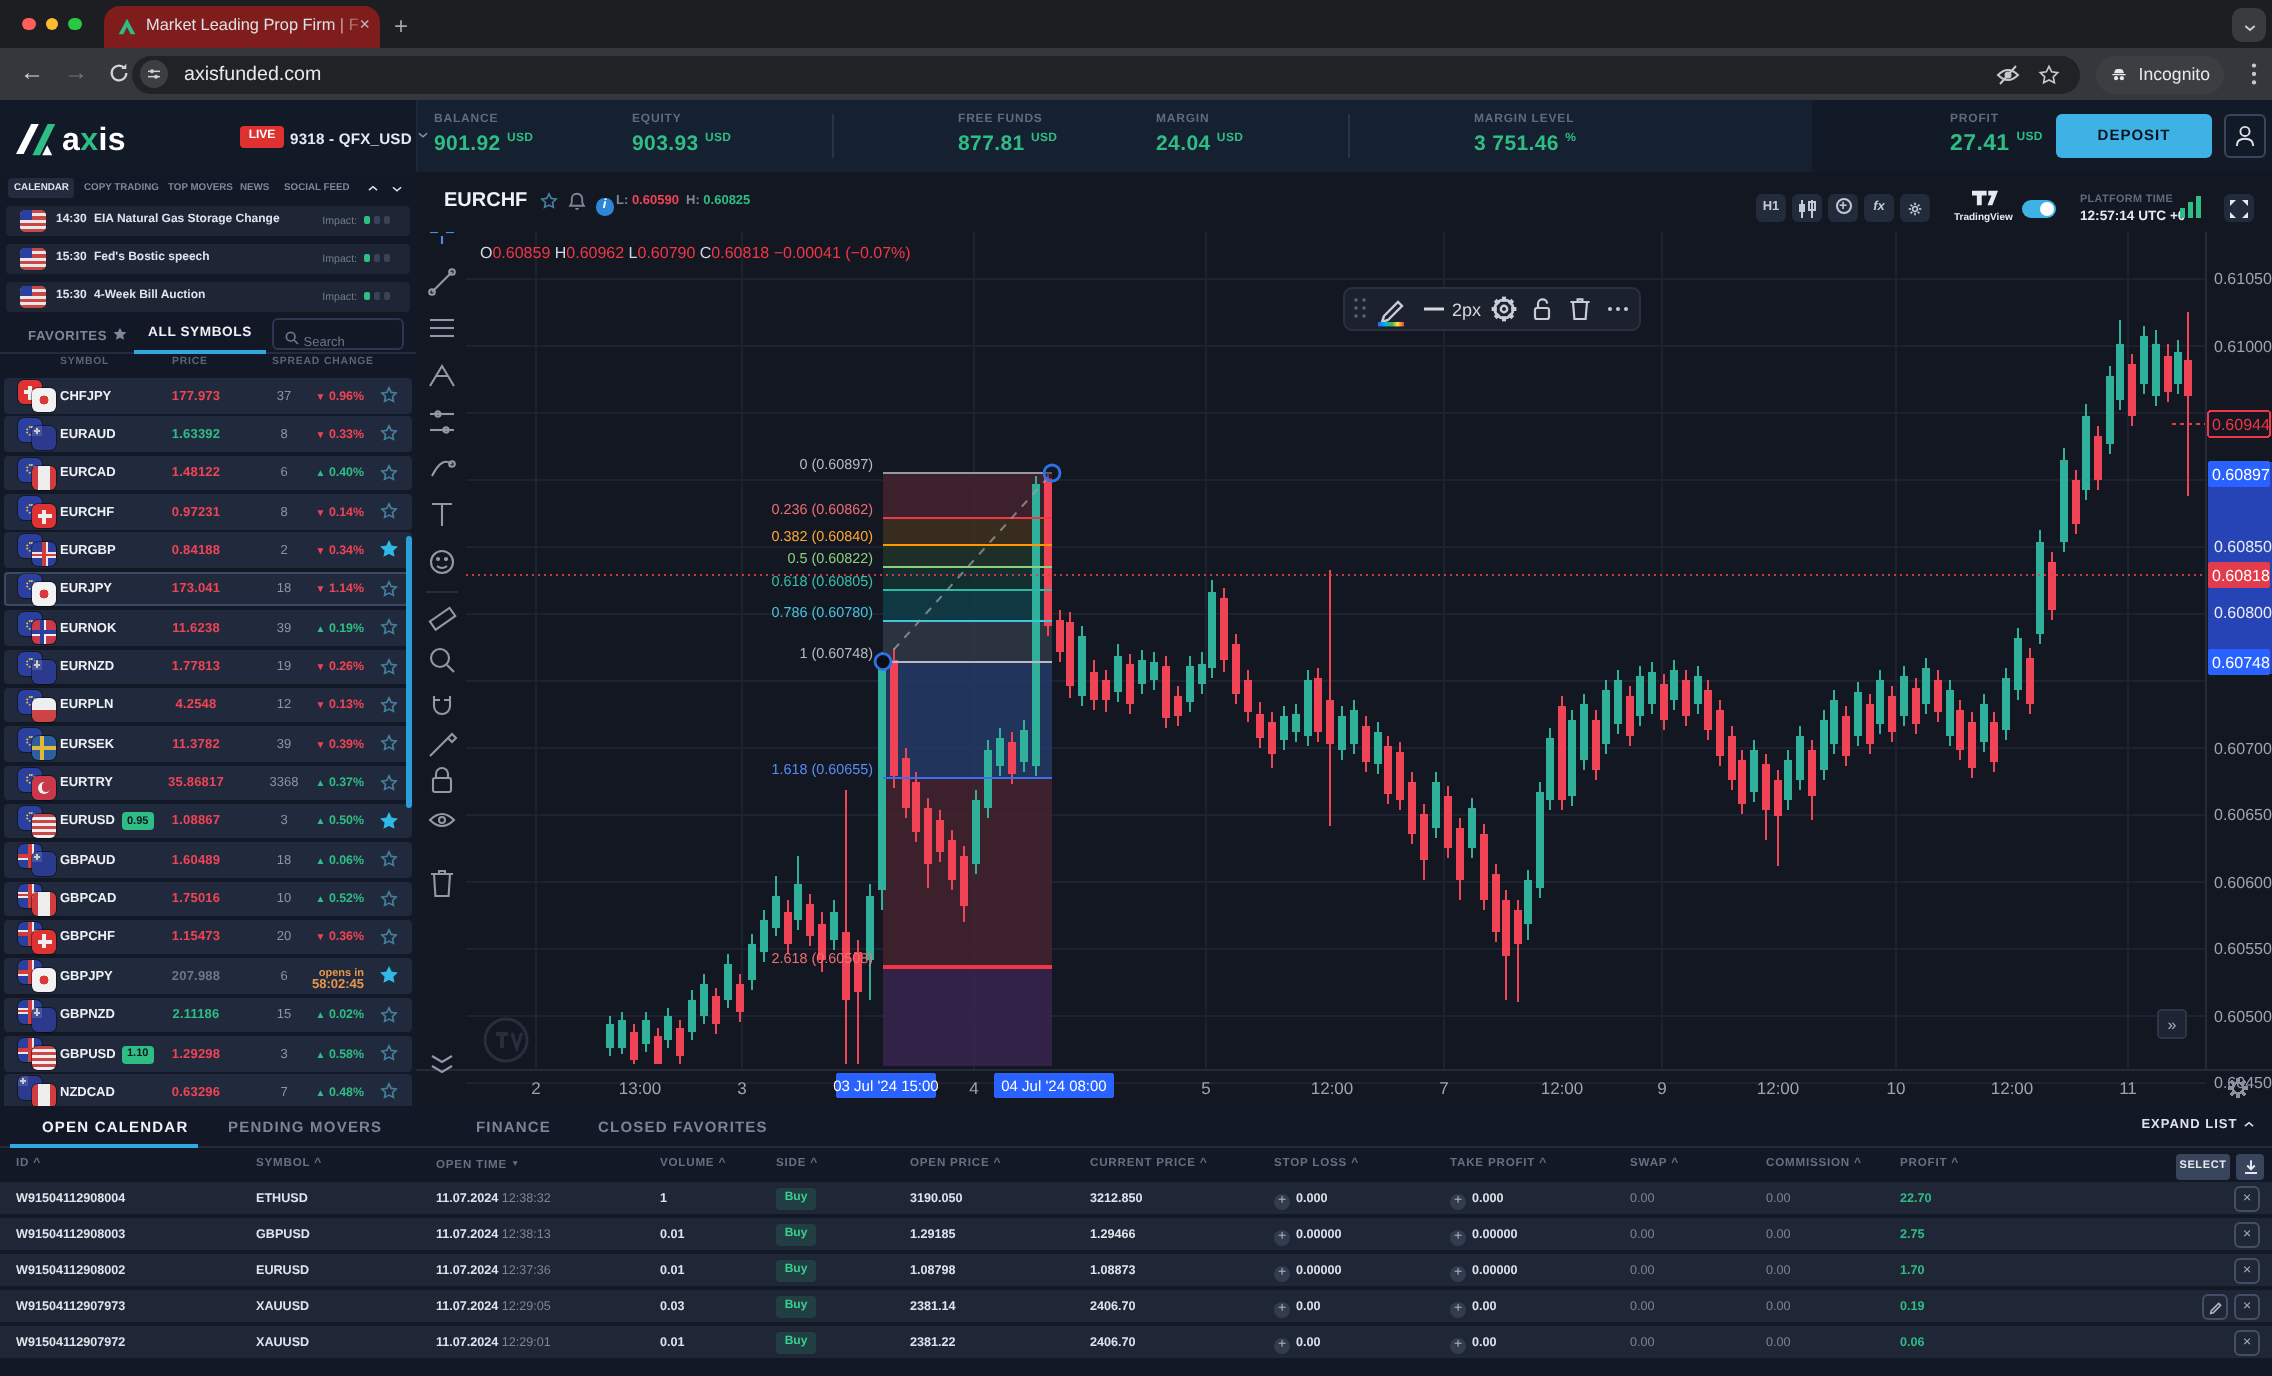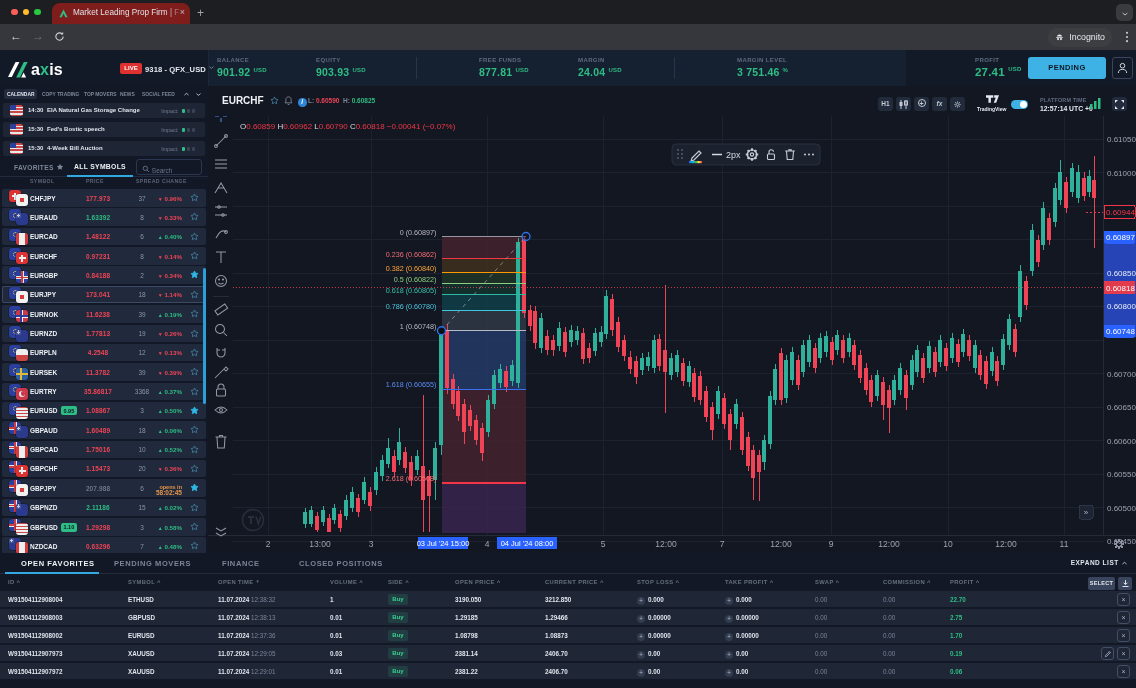--- a/index.html
+++ b/index.html
@@ -116,20 +116,37 @@
         <path d="M5 9 L12 15 L19 9" fill="none" stroke="#cfd1d5" stroke-width="2.6"></path>
       </svg></div>
 </div>
 <div id="toolbar">
   <span class="nav" style="left:10px">←</span>
   <span class="nav" style="left:32px;color:#6f7175">→</span>
   <span class="nav" style="left:54px;top:7px"><svg width="11" height="11" viewBox="0 0 24 24">
         <path d="M20 12 a8 8 0 1 1 -2.3-5.6" fill="none" stroke="#d2d4d8" stroke-width="2.4"></path>
         <path d="M20 2 v5.5 h-5.5z" fill="#d2d4d8"></path>
       </svg></span>
+  <div id="urlbox">
+    <span class="tune"><svg width="8" height="8" viewBox="0 0 24 24" style="margin-top:3px">
+          <line x1="3" y1="8" x2="21" y2="8" stroke="#cfd1d5" stroke-width="2.2"></line>
+          <circle cx="9" cy="8" r="3" fill="#cfd1d5"></circle>
+          <line x1="3" y1="16" x2="21" y2="16" stroke="#cfd1d5" stroke-width="2.2"></line>
+          <circle cx="15" cy="16" r="3" fill="#cfd1d5"></circle>
+        </svg></span>
+    <span class="url">axisfunded.com</span>
+    <svg style="position:absolute;right:30px;top:4px" width="12" height="11" viewBox="0 0 24 22">
+        <path d="M2 11 Q12 1 22 11 Q12 21 2 11 Z" fill="none" stroke="#c6c8cc" stroke-width="2"></path>
+        <circle cx="12" cy="11" r="3.5" fill="#c6c8cc"></circle>
+        <line x1="4" y1="20" x2="20" y2="2" stroke="#c6c8cc" stroke-width="2"></line>
+      </svg>
+    <svg style="position:absolute;right:10px;top:4px" width="11" height="11" viewBox="0 0 24 24">
+        <path d="M12 2.5l2.9 6 6.6.9-4.8 4.6 1.2 6.5L12 17.5 6.1 20.5l1.2-6.5L2.5 9.4l6.6-.9z" fill="none" stroke="#c6c8cc" stroke-width="1.8"></path>
+      </svg>
+  </div>
   <div id="incog"><svg width="11" height="10" viewBox="0 0 24 24" fill="#e8e9eb">
         <path d="M12 6c-2 0-3.5.5-4.5 1L6 11h12l-1.5-4c-1-.5-2.5-1-4.5-1zM4 12h16v1.5H4z"></path>
         <circle cx="8.5" cy="17" r="2.5"></circle>
         <circle cx="15.5" cy="17" r="2.5"></circle>
       </svg>Incognito</div>
   <span id="dots3"><svg width="4" height="12" viewBox="0 0 6 20">
         <circle cx="3" cy="3" r="1.8" fill="#c6c8cc"></circle>
         <circle cx="3" cy="10" r="1.8" fill="#c6c8cc"></circle>
         <circle cx="3" cy="17" r="1.8" fill="#c6c8cc"></circle>
       </svg></span>
@@ -154,21 +171,21 @@
   <span class="hdiv" style="left:416px"></span>
   <span class="hlab" style="left:479px">FREE FUNDS</span>
     <span class="hval" style="left:479px">877.81 <sup>USD</sup></span>
   <span class="hlab" style="left:578px">MARGIN</span>
     <span class="hval" style="left:578px">24.04 <sup>USD</sup></span>
   <span class="hdiv" style="left:674px"></span>
   <span class="hlab" style="left:737px">MARGIN LEVEL</span>
     <span class="hval" style="left:737px">3 751.46 <sup>%</sup></span>
   <span class="hlab" style="left:975px">PROFIT</span>
     <span class="hval" style="left:975px;font-size:11.5px">27.41 <sup>USD</sup></span>
-  <div id="deposit">PENDING</div>
+  <div id="deposit">DEPOSIT</div>
   <div id="person"><svg width="11" height="12" viewBox="0 0 24 26" style="margin:4px 0 0 4px">
         <circle cx="12" cy="8" r="5" fill="none" stroke="#dfe4ec" stroke-width="2"></circle>
         <path d="M3 24 Q3 16 12 16 Q21 16 21 24" fill="none" stroke="#dfe4ec" stroke-width="2"></path>
       </svg></div>
 </div>
 
 <div id="side">
   <div class="tabs">
     <span id="ctab">CALENDAR</span>
     <span style="left:42px">COPY TRADING</span>
@@ -1158,24 +1175,24 @@
         <stop offset="0.3" stop-color="#00bcd4"></stop>
         <stop offset="0.55" stop-color="#4caf50"></stop>
         <stop offset="0.75" stop-color="#ffeb3b"></stop>
         <stop offset="1" stop-color="#f23645"></stop>
       </linearGradient>
     </defs>
 </svg>
 
 <div id="bott">
   <div id="btabs">
-    <span class="act" style="left:21px">OPEN FAVORITES</span>
+    <span class="act" style="left:21px">OPEN CALENDAR</span>
     <span style="left:114px">PENDING MOVERS</span>
-    <span style="left:222px">FINANCE</span>
-    <span style="left:299px">CLOSED POSITIONS</span>
+    <span style="left:238px">FINANCE</span>
+    <span style="left:299px">CLOSED FAVORITES</span>
     <span class="ul"></span>
   </div>
 </div>
 <div id="bhead">
     <span class="bh" style="left:8px">ID <span style="font-size:6px">^</span></span>
 <span class="bh" style="left:128px">SYMBOL <span style="font-size:6px">^</span></span>
 <span class="bh" style="left:218px">OPEN TIME <span style="font-size:6px"><span style="font-size:4.2px;vertical-align:1px">▼</span></span></span>
 <span class="bh" style="left:330px">VOLUME <span style="font-size:6px">^</span></span>
 <span class="bh" style="left:388px">SIDE <span style="font-size:6px">^</span></span>
 <span class="bh" style="left:455px">OPEN PRICE <span style="font-size:6px">^</span></span>

